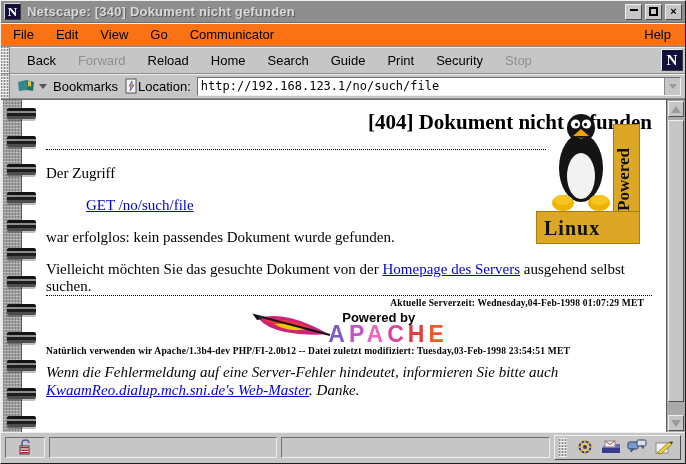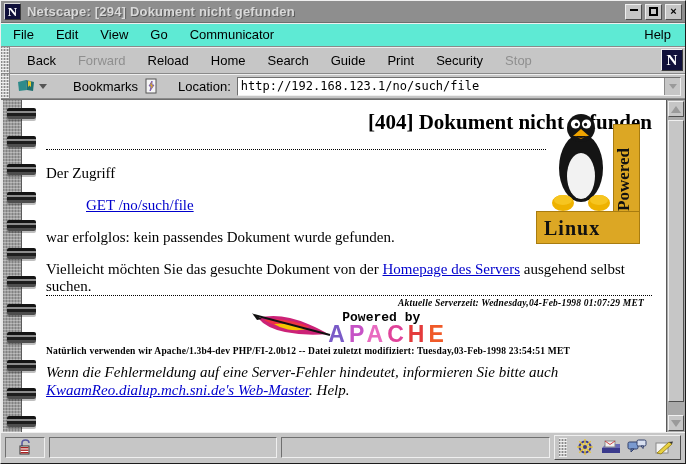--- a/index.html
+++ b/index.html
@@ -21,21 +21,21 @@
   .title-text { color:#d9d9d9; font-weight:bold; font-size:13px; letter-spacing:.2px;
     text-shadow:1px 1px 0 #5a5a5a; flex:1; white-space:nowrap; overflow:hidden; }
   .winbtn { width:17px; height:16px; background:#c6c6c6; border:1px solid #efefef;
     border-right-color:#4e4e4e; border-bottom-color:#4e4e4e; margin-left:3px;
     display:flex; align-items:center; justify-content:center;
     font-size:11px; font-weight:bold; color:#000; line-height:1; cursor:default; }
   .glyph-min { width:8px; height:3px; border-bottom:2px solid #000; margin-top:-4px; }
   .glyph-max { width:9px; height:9px; border:2px solid #000; }
 
   
-  .menubar { height:24px; background:#5eead4; display:flex; align-items:center;
+  .menubar { height:24px; background:#f97316; display:flex; align-items:center;
     padding:0 12px; font-size:13px; color:#000;
     border-bottom:1px solid #8a8a8a; box-shadow:inset 0 1px 0 #efefef; flex:none; }
   .menu-item { margin-right:22px; }
   .menu-help { margin-left:auto; margin-right:2px; }
 
   
   .toolbar { height:27px; background:#c6c6c6; display:flex; align-items:center;
     border-bottom:1px solid #8a8a8a; box-shadow:inset 0 1px 0 #efefef;
     padding-right:2px; flex:none; }
   .grip { width:9px; height:100%; margin-right:6px; flex:none;
@@ -46,21 +46,21 @@
   .tb-btn.disabled { color:#8f8f8f; }
   .n-badge { margin-left:auto; width:22px; height:22px; background:#10103a;
     color:#fff; font-family:"Liberation Serif", serif; font-weight:bold; font-size:15px;
     display:flex; align-items:center; justify-content:center;
     border:1px solid #efefef; border-right-color:#3a3a3a; border-bottom-color:#3a3a3a; }
 
   
   .locbar { height:25px; background:#c6c6c6; display:flex; align-items:center;
     border-bottom:1px solid #8a8a8a; box-shadow:inset 0 1px 0 #efefef;
     padding-right:4px; flex:none; }
-  .locbar .label { font-size:13px; margin:0 6px 0 20px; white-space:nowrap; }
+  .locbar .label { font-size:13px; margin:0 6px 0 0; white-space:nowrap; }
   .drop-tri { width:0; height:0; border-left:4px solid transparent;
     border-right:4px solid transparent; border-top:5px solid #555; margin:0 6px 0 1px; }
   .url-wrap { flex:1; height:19px; background:#fff; border:1px solid #6f6f6f;
     border-bottom-color:#efefef; border-right-color:#efefef; display:flex; }
   .url-input { flex:1; border:none; outline:none; background:#fff;
     font-family:"DejaVu Sans Mono", monospace; font-size:12px; padding:1px 3px; color:#000; }
   .url-dd { width:16px; background:#c6c6c6; border-left:1px solid #8a8a8a;
     display:flex; align-items:center; justify-content:center; }
   .url-dd span { width:0; height:0; border-left:4px solid transparent;
     border-right:4px solid transparent; border-top:5px solid #9a9a9a; }
@@ -78,40 +78,40 @@
   .page { flex:1; position:relative; padding:4px 14px 0 24px;
     font-family:"Liberation Serif", serif; font-size:15px; color:#000; overflow:hidden; }
   .h404 { text-align:right; font-size:21px; font-weight:bold; margin:6px 0 14px 0; }
   hr.dotted { border:none; border-top:1px dotted #000; margin:0; }
   .rule1 { width:500px; margin-top:10px; }
   .rule2 { margin:10px 4px 1px 0; }
   .para { margin-top:15px; }
   .indent { margin-left:40px; }
   a.plain { color:#0000cc; text-decoration:underline; }
   .server-time { text-align:right; font-size:9.5px; font-weight:bold; margin:2px 8px 0 0;
-    letter-spacing:.2px;font-style:italic; }
+    letter-spacing:.2px; }
 
   
   .linux-badge { position:absolute; top:4px; right:26px; width:104px; height:140px; }
   .lb-vbar { position:absolute; right:0; top:20px; bottom:0; width:27px; background:#dca724;
     border:1px solid #a87c10; }
   .lb-hbar { position:absolute; left:0; right:0; bottom:0; height:33px; background:#dca724;
     border:1px solid #a87c10; }
   .lb-powered { position:absolute; right:1px; top:26px; width:25px; height:100px;
     writing-mode:vertical-rl; transform:rotate(180deg); text-align:center;
     font-family:"Liberation Serif", serif; font-weight:bold; font-size:17px; color:#111; }
   .lb-linux { position:absolute; left:8px; bottom:4px;
     font-family:"Liberation Serif", serif; font-weight:bold; font-size:20px;
     letter-spacing:1px; color:#111; }
   .tux { position:absolute; left:14px; top:2px; }
 
   
   .apache-wrap { display:flex; justify-content:center; align-items:center; margin-top:2px; }
   .apache-text { margin-left:-18px; }
-  .powered-by { font-family:Liberation Mono, monospace; font-weight:bold; font-size:13px;
+  .powered-by { font-family:Liberation Sans, sans-serif; font-weight:bold; font-size:13px;
     color:#000; margin-left:14px; }
   .apache-word { font-family:"Liberation Sans", sans-serif; font-weight:bold; font-size:23px;
     letter-spacing:4px; line-height:.85; }
   .modified { text-align:left; font-size:9.5px; font-weight:bold; margin-top:1px;
     letter-spacing:.2px; }
   .footer-note { font-style:italic; font-size:15px; margin-top:7px; line-height:1.25; }
 
   
   .scrollbar { width:19px; flex:none; background:#aaa; border-left:1px solid #5a5a5a;
     display:flex; flex-direction:column; padding:1px; }
@@ -142,21 +142,21 @@
       repeating-linear-gradient(90deg,#8a8a8a 0 1px,#c6c6c6 1px 3px); }
   .cb-icon { width:26px; height:19px; display:flex; align-items:center; justify-content:center; }
 </style>
 </head>
 <body>
 
 <div class="window">
 
   <div class="titlebar">
     <div class="n-icon">N</div>
-    <div class="title-text">Netscape: [294] Dokument nicht gefunden</div>
+    <div class="title-text">Netscape: [340] Dokument nicht gefunden</div>
     <div class="winbtn">
         <span class="glyph-min"></span>
       </div>
     <div class="winbtn">
         <span class="glyph-max"></span>
       </div>
     <div class="winbtn">
         <span>×</span>
       </div>
   </div>
@@ -275,21 +275,21 @@
         <div class="apache-text">
           <div class="powered-by">Powered by</div>
           <div class="apache-word">
             <span style="color:#7a5bc7">A</span><span style="color:#c653c6">P</span><span style="color:#e96bc0">A</span><span style="color:#e0439a">C</span><span style="color:#e43b3b">H</span><span style="color:#f05a28">E</span>
           </div>
         </div>
       </div>
 
       <div class="modified">Natürlich verwenden wir Apache/1.3b4-dev PHP/FI-2.0b12 -- Datei zuletzt modifiziert: Tuesday,03-Feb-1998 23:54:51 MET</div>
 
-      <div class="footer-note"><span>Wenn die Fehlermeldung auf eine Server-Fehler hindeutet, informieren Sie bitte auch </span><a class="plain" href="#">KwaamReo.dialup.mch.sni.de's Web-Master</a><span>. Help.</span></div>
+      <div class="footer-note"><span>Wenn die Fehlermeldung auf eine Server-Fehler hindeutet, informieren Sie bitte auch </span><a class="plain" href="#">KwaamReo.dialup.mch.sni.de's Web-Master</a><span>. Danke.</span></div>
     </div>
 
     <div class="scrollbar">
       <div class="sb-arrow">
           <span class="tri-up"></span>
         </div>
       <div class="sb-track">
         <div class="sb-thumb"></div>
       </div>
       <div class="sb-arrow">

